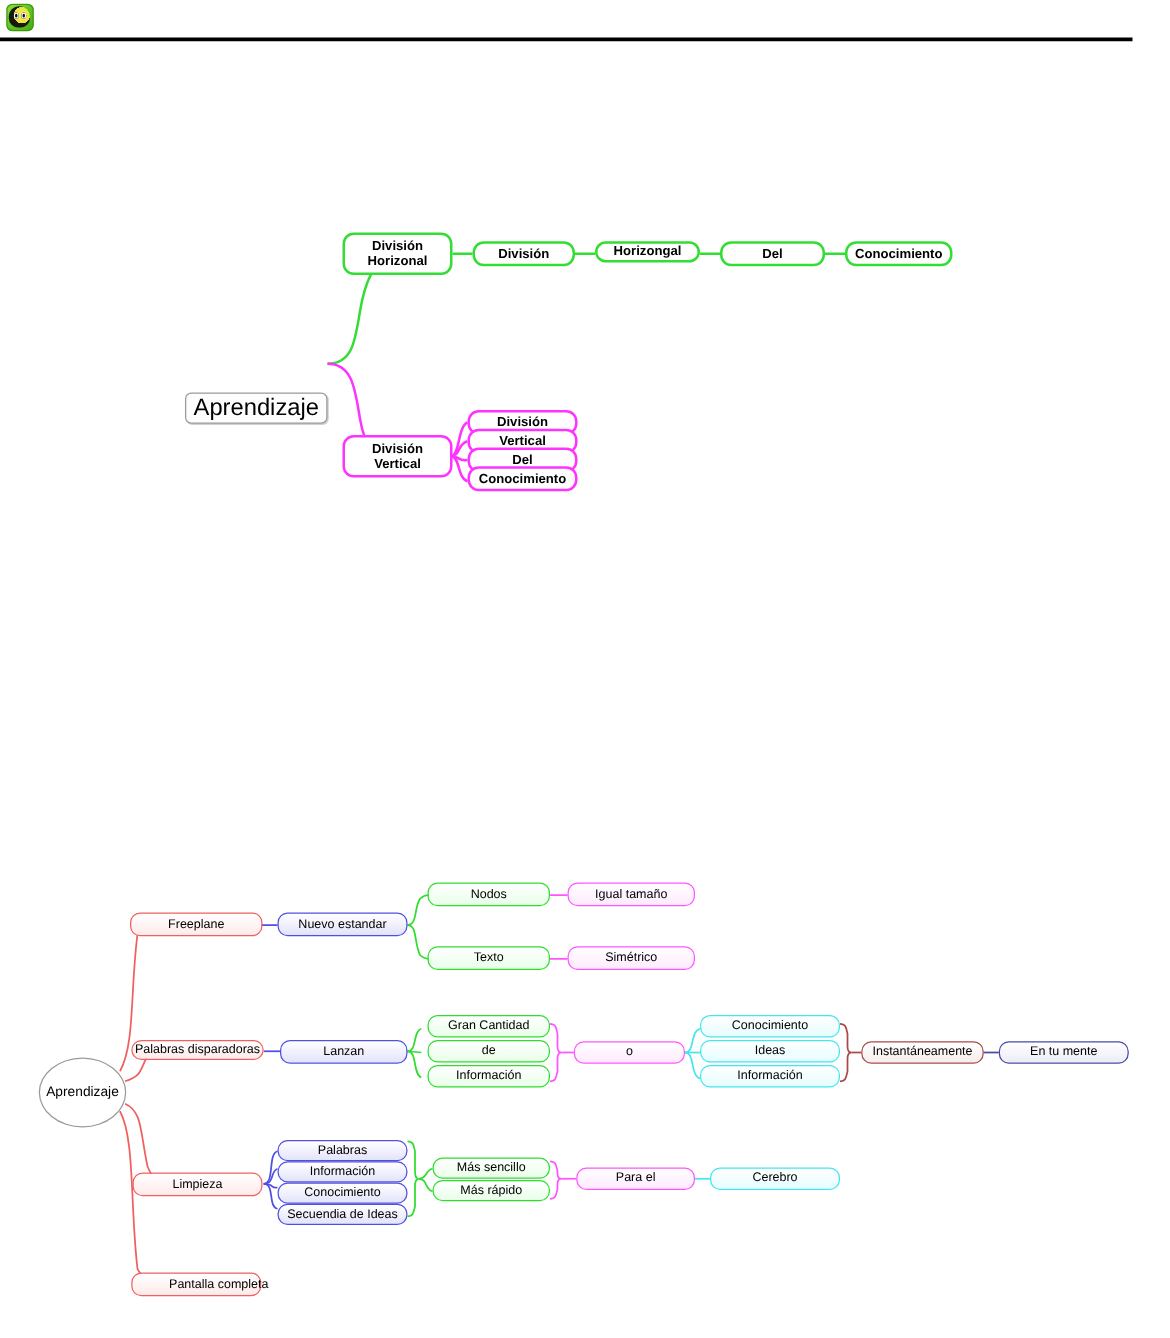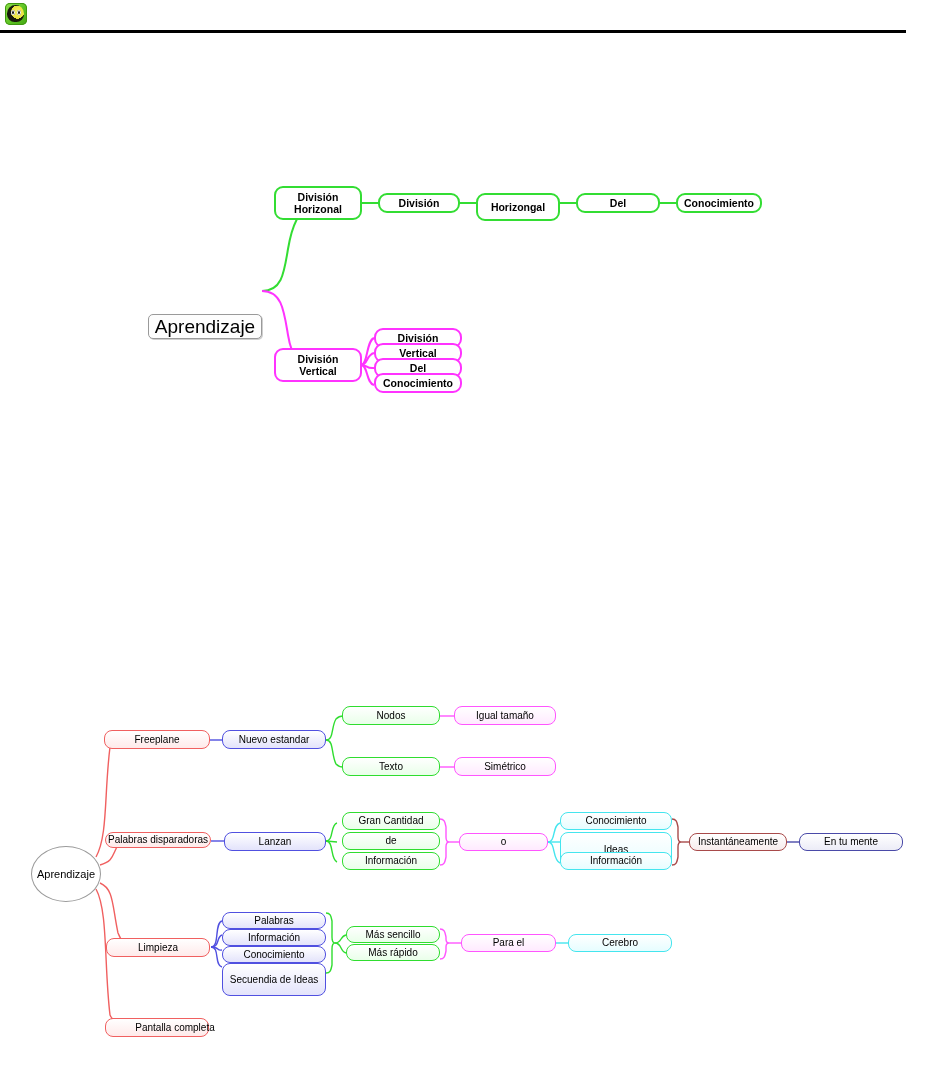--- a/index.html
+++ b/index.html
@@ -208,21 +208,21 @@
     </div>
 
     <div class="node t-green" style="left:274px; top:151px; width:88px; height:34px; flex-direction:column;">
       <span class="nlabel">División</span>
       <span class="nlabel2">Horizonal</span>
     </div>
 
     <div class="node t-green" style="left:378px; top:158px; width:82px; height:20px;">
       <span>División</span>
     </div>
-    <div class="node t-green" style="left:476px; top:158px; width:84px; height:28px;">
+    <div class="node t-green" style="left:476px; top:158px; width:84px; height:17px;">
       <span>Horizongal</span>
     </div>
     <div class="node t-green" style="left:576px; top:158px; width:84px; height:20px;">
       <span>Del</span>
     </div>
     <div class="node t-green" style="left:676px; top:158px; width:86px; height:20px;">
       <span>Conocimiento</span>
     </div>
 
     <div class="node t-magenta" style="left:274px; top:313px; width:88px; height:34px; flex-direction:column;">
@@ -339,21 +339,21 @@
     </div>
     <div class="node b-green" style="left:342px; top:177px; width:98px; height:18px;">
       <span>Información</span>
     </div>
     <div class="node b-magenta" style="left:459px; top:158px; width:89px; height:18px;">
       <span>o</span>
     </div>
     <div class="node b-cyan" style="left:560px; top:137px; width:112px; height:18px;">
       <span>Conocimiento</span>
     </div>
-    <div class="node b-cyan" style="left:560px; top:157px; width:112px; height:36px;">
+    <div class="node b-cyan" style="left:560px; top:157px; width:112px; height:18px;">
       <span>Ideas</span>
     </div>
     <div class="node b-cyan" style="left:560px; top:177px; width:112px; height:18px;">
       <span>Información</span>
     </div>
     <div class="node b-darkred" style="left:689px; top:158px; width:98px; height:18px;">
       <span>Instantáneamente</span>
     </div>
     <div class="node b-navy" style="left:799px; top:158px; width:104px; height:18px;">
       <span>En tu mente</span>
@@ -364,21 +364,21 @@
     </div>
     <div class="node b-blue" style="left:222px; top:237px; width:104px; height:17px;">
       <span>Palabras</span>
     </div>
     <div class="node b-blue" style="left:222px; top:254px; width:104px; height:17px;">
       <span>Información</span>
     </div>
     <div class="node b-blue" style="left:222px; top:271px; width:104px; height:17px;">
       <span>Conocimiento</span>
     </div>
-    <div class="node b-blue" style="left:222px; top:288px; width:104px; height:33px;">
+    <div class="node b-blue" style="left:222px; top:288px; width:104px; height:17px;">
       <span>Secuendia de Ideas</span>
     </div>
     <div class="node b-green" style="left:346px; top:251px; width:94px; height:17px;">
       <span>Más sencillo</span>
     </div>
     <div class="node b-green" style="left:346px; top:269px; width:94px; height:17px;">
       <span>Más rápido</span>
     </div>
     <div class="node b-magenta" style="left:461px; top:259px; width:95px; height:18px;">
       <span>Para el</span>

